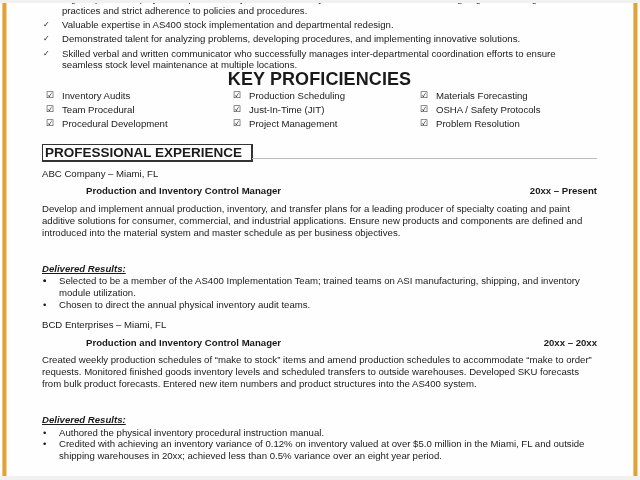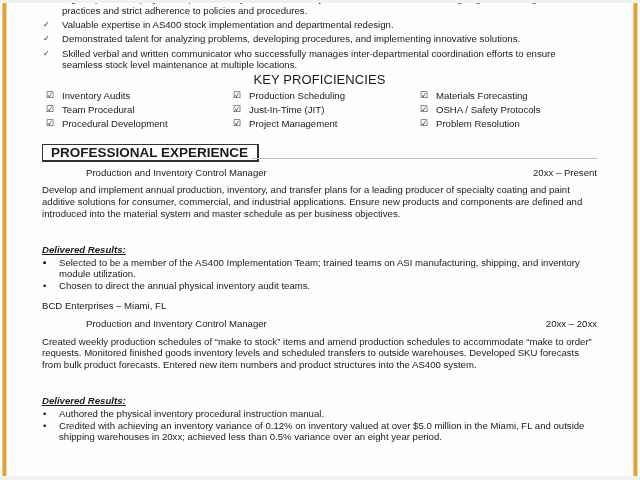--- a/index.html
+++ b/index.html
@@ -23,46 +23,46 @@
     .border-left { left: 3px; }
     .border-right { left: 634px; }
     .content {
       position: absolute; left: 42px; top: -10px; width: 555px;
       font-size: 9.6px; line-height: 11.8px;
     }
     .ck-list { margin: 0; padding: 0; list-style: none; }
     .ck-item { position: relative; padding-left: 20px; margin-bottom: 2.5px; }
     .ck-mark { position: absolute; left: 1px; top: 0; font-size: 8px; }
     h2.kp-title {
-      text-align: center; font-size: 13px; font-weight: normal;
+      text-align: center; font-size: 18px; font-weight: bold;
       margin: 3px 0 4px 0; letter-spacing: 0.1px;
     }
     .prof-grid {
       display: grid; grid-template-columns: 187px 187px 181px;
       row-gap: 2.1px;
     }
     .prof-item { position: relative; padding-left: 20px; line-height: 11.8px; }
     .prof-box { position: absolute; left: 4px; top: 0; font-size: 9px; }
     .section-head {
       position: relative; margin-top: 14px; height: 17px;
     }
     .section-box {
       position: absolute; left: 0; top: 0; width: 206px; height: 15px;
       border-top: 1px solid #333; border-left: 1px solid #333;
       border-right: 2px solid #333; border-bottom: 2px solid #333;
       font-size: 13.5px; font-weight: bold; line-height: 15px;
-      padding-left: 8px; box-sizing: content-box;
+      padding-left: 2px; box-sizing: content-box;
     }
     .section-line {
       position: absolute; left: 210px; right: 0; top: 14px;
       border-top: 1px solid #bbb;
     }
     .company { margin-top: 7px; }
     .job-row {
-      display: flex; justify-content: space-between; font-weight: normal;
+      display: flex; justify-content: space-between; font-weight: bold;
       margin-top: 6px;
       padding-left: 44px;
     }
     .desc { margin-top: 6px; }
     .results-label {
       font-weight: bold; font-style: italic; text-decoration: underline;
       margin-top: 24px;
     }
     .bul-list { margin: 1px 0 0 0; padding: 0; list-style: none; }
     .bul-item { position: relative; padding-left: 17px; }
@@ -109,20 +109,21 @@
       <div class="prof-item"><span class="prof-box">☑</span><span>Procedural Development</span></div>
       <div class="prof-item"><span class="prof-box">☑</span><span>Project Management</span></div>
       <div class="prof-item"><span class="prof-box">☑</span><span>Problem Resolution</span></div>
     </div>
 
     <div class="section-head">
       <div class="section-box">PROFESSIONAL EXPERIENCE</div>
       <div class="section-line"></div>
     </div>
 
+    <div class="company">ABC Company – Miami, FL</div>
     <div class="job-row">
       <span>Production and Inventory Control Manager</span>
       <span>20xx – Present</span>
     </div>
     <div class="desc">Develop and implement annual production, inventory, and transfer plans for a leading producer of specialty coating and paint additive solutions for consumer, commercial, and industrial applications. Ensure new products and components are defined and introduced into the material system and master schedule as per business objectives.</div>
     <div class="results-label">Delivered Results:</div>
     <ul class="bul-list">
       <li class="bul-item"><span class="bul-dot">•</span></li>
       <li class="bul-item"><span class="bul-dot">•</span><span>Selected to be a member of the AS400 Implementation Team; trained teams on ASI manufacturing, shipping, and inventory module utilization.</span></li>
       <li class="bul-item"><span class="bul-dot">•</span><span>Chosen to direct the annual physical inventory audit teams.</span></li>

